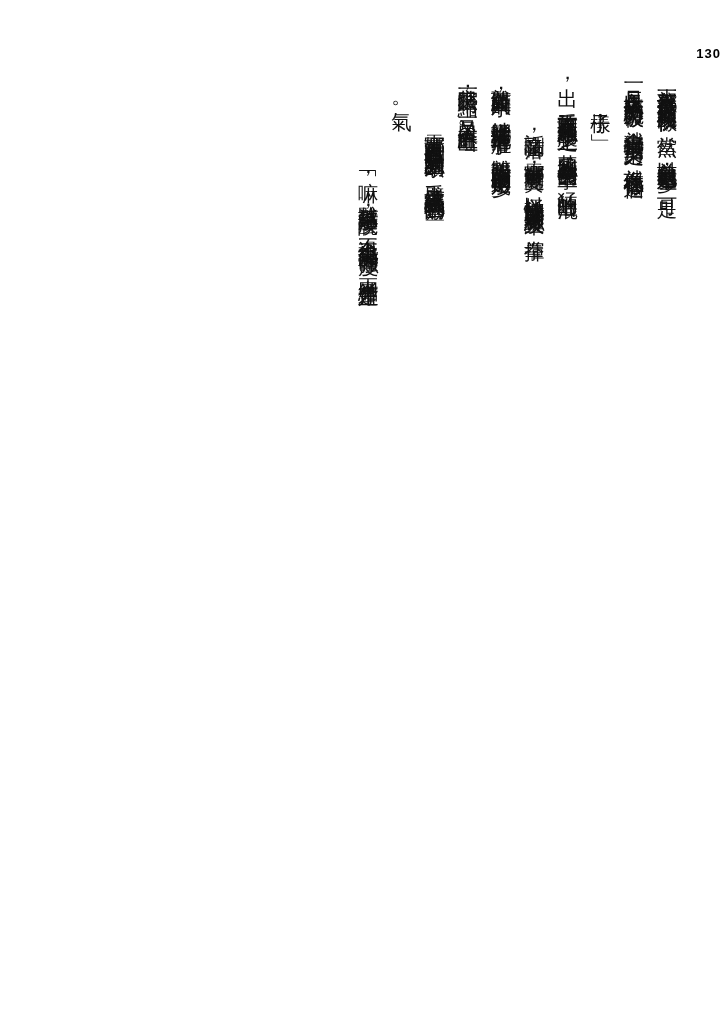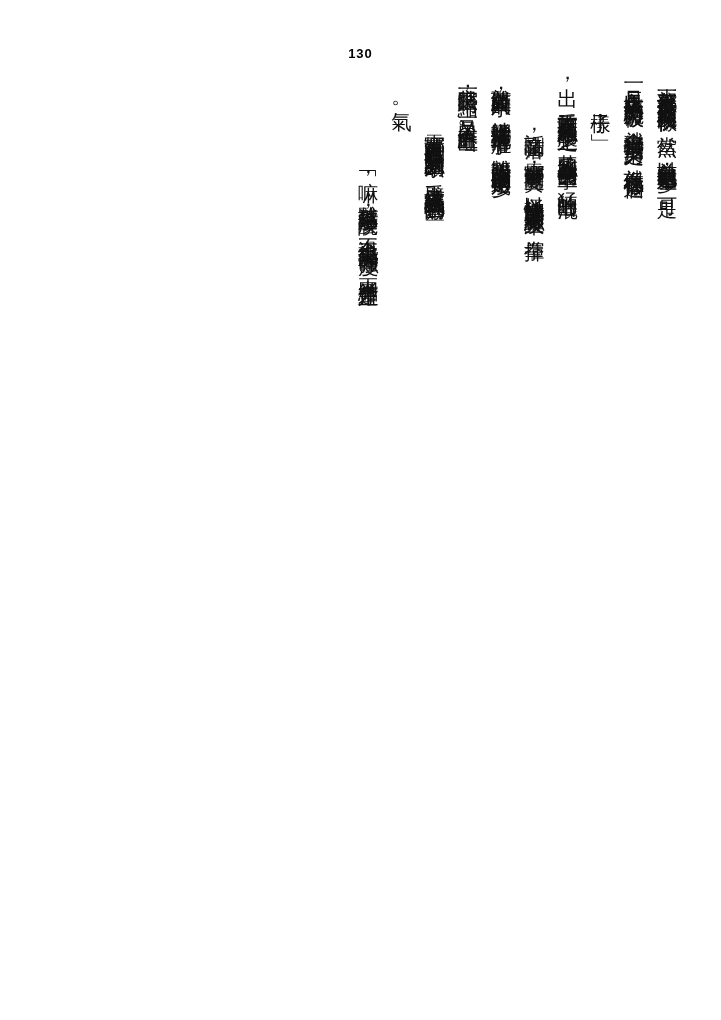--- a/index.html
+++ b/index.html
@@ -14,21 +14,21 @@
     background: #ffffff;
     overflow: hidden;
     font-family: "DejaVu Serif", "Liberation Serif", serif;
     color: #111111;
   }
   .page-number {
     position: absolute;
     top: 46px;
     left: 0;
     width: 721px;
-    text-align: center;
+    text-align: right;
     font-size: 13px;
     font-weight: bold;
     font-family: "Liberation Sans", sans-serif;
     color: #000000;
     letter-spacing: 1px;
   }
   .body-text {
     position: absolute;
     top: 72px;
     right: 38px;

